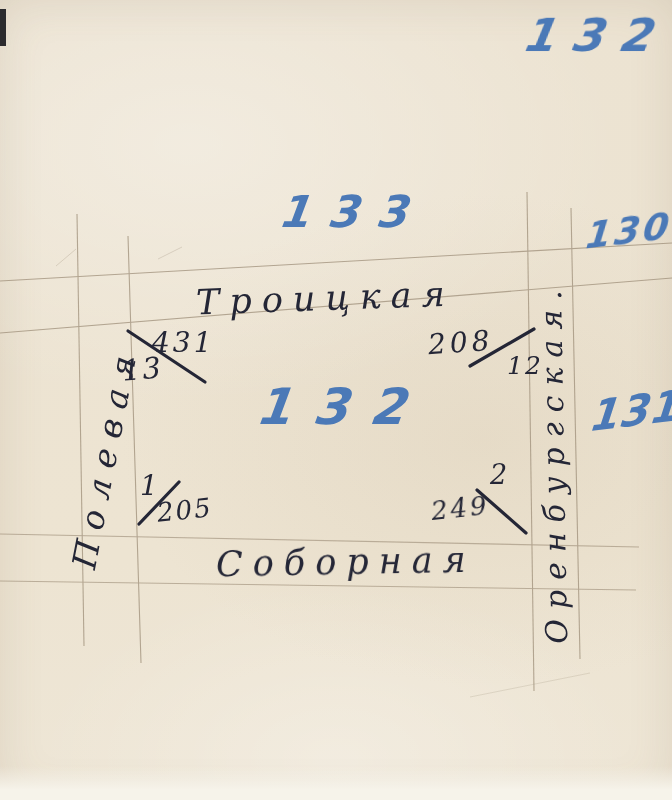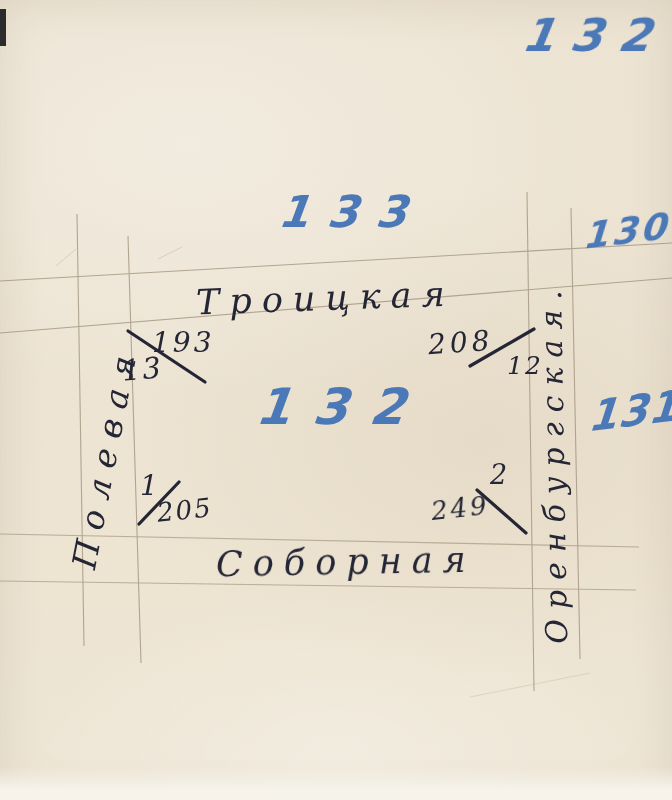--- a/index.html
+++ b/index.html
@@ -85,21 +85,21 @@
   <div class="txt blue num-north">133</div>
   <div class="txt blue num-ne">130</div>
   <div class="txt blue num-center">132</div>
   <div class="txt blue num-east">131</div>
 
   <div class="txt ink street-north">Троицкая</div>
   <div class="txt ink street-south">Соборная</div>
   <div class="txt ink street-west">Полевая</div>
   <div class="txt ink street-east">Оренбургская.</div>
 
-  <div class="txt ink c-tl-u">193</div>
+  <div class="txt ink c-tl-u">431</div>
   <div class="txt ink c-tl-l">13</div>
   <div class="txt ink c-tr-u">208</div>
   <div class="txt ink c-tr-l">12</div>
   <div class="txt ink c-bl-u">1</div>
   <div class="txt ink c-bl-l">205</div>
   <div class="txt ink c-br-u">2</div>
   <div class="txt ink c-br-l">249</div>
 
 </div>
 

